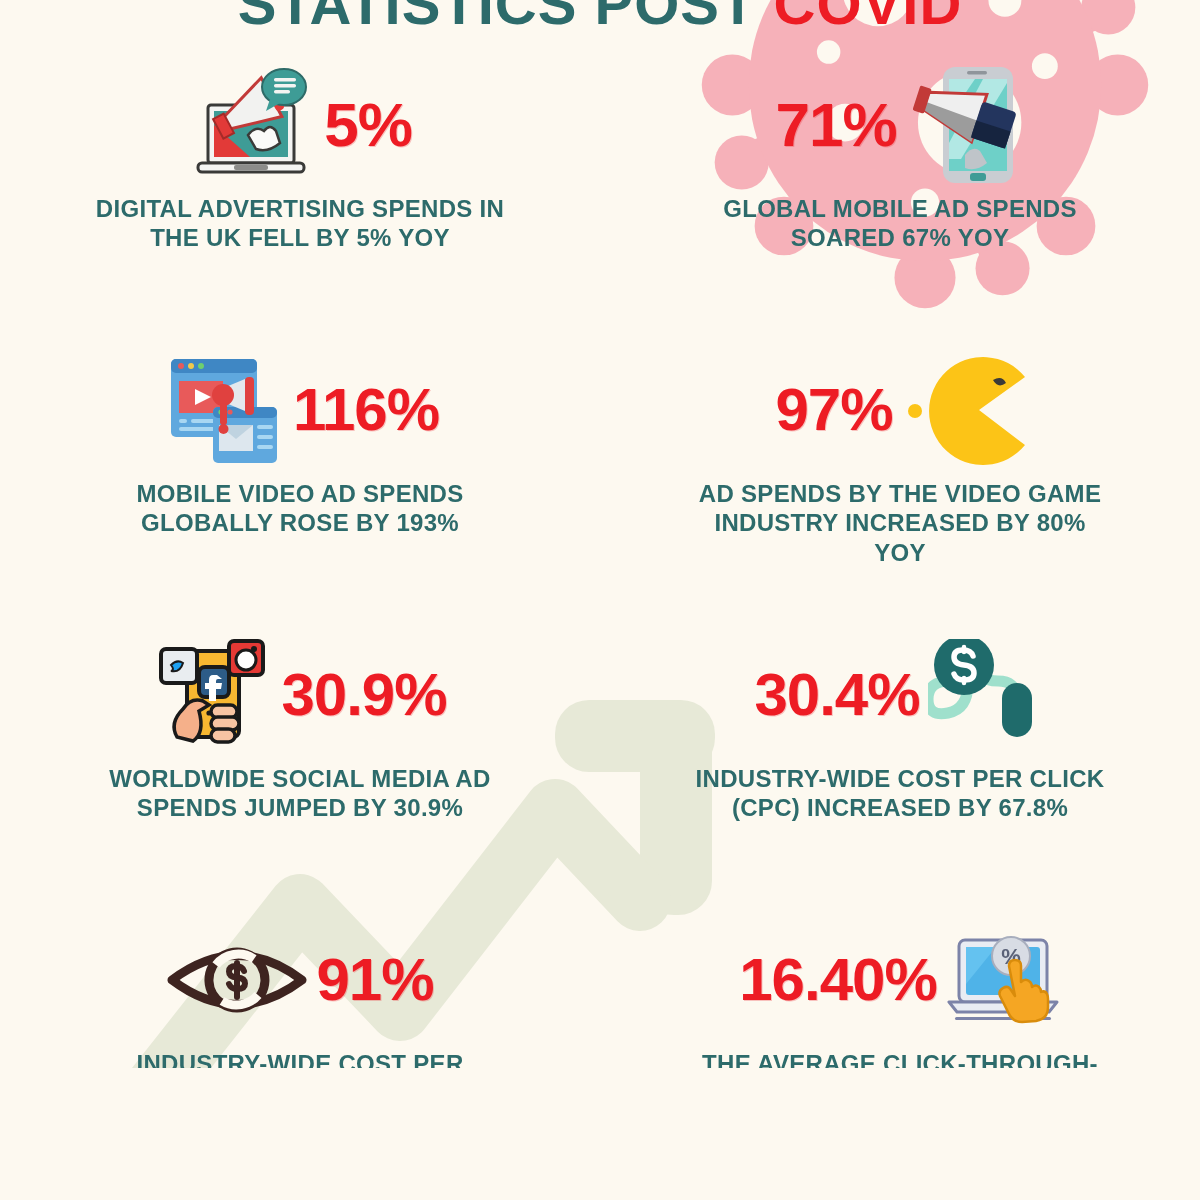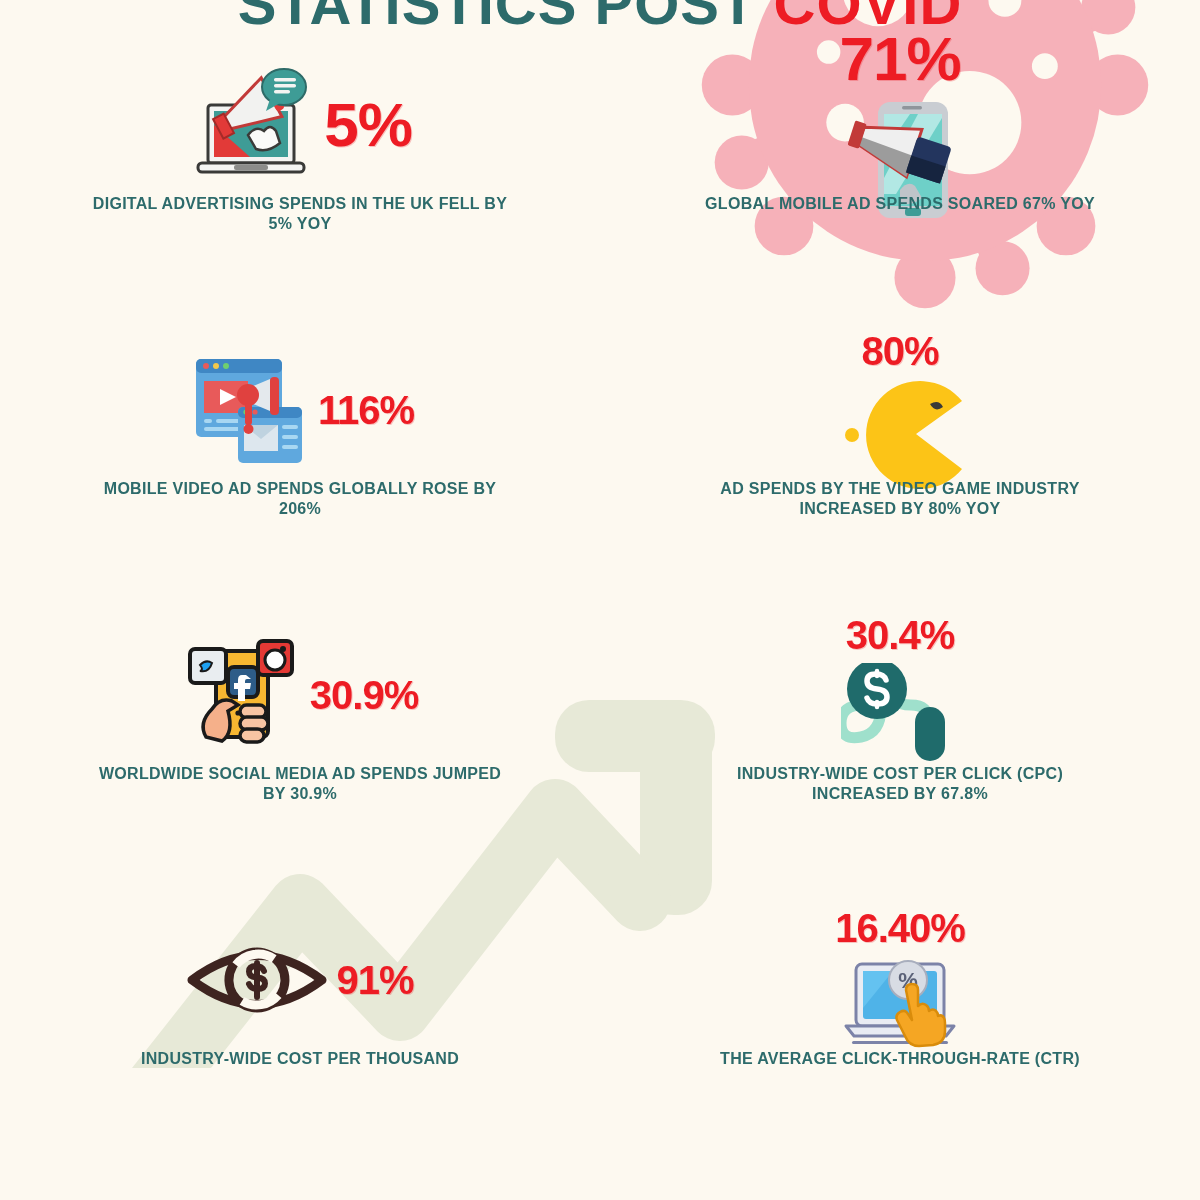--- a/index.html
+++ b/index.html
@@ -31,32 +31,32 @@
   .grid{
     position:absolute; top:60px; left:0; width:1200px; height:1140px;
     display:grid; grid-template-columns:1fr 1fr; grid-template-rows:repeat(4,285px);
     z-index:4;
   }
   .cell{ position:relative; display:flex; flex-direction:column; align-items:center; padding:0 30px; }
 
   .statrow{ display:flex; align-items:center; justify-content:center; gap:8px; height:130px; }
   .icon-wrap{ flex:0 0 auto; display:flex; align-items:center; justify-content:center; }
   .pct{
-    font-size:40px; font-weight:bold; color:#ED1C24;
+    font-size:60px; font-weight:bold; color:#ED1C24;
     letter-spacing:-1px; line-height:1; font-family:"Liberation Sans", sans-serif;
     text-shadow:1px 1px 0 rgba(237,28,36,.25);
   }
   .caption{
     margin-top:4px; text-align:center; color:#2D6B6B;
-    font-size:16px; font-weight:bold; line-height:1.22;
+    font-size:24px; font-weight:bold; line-height:1.22;
     letter-spacing:.3px; max-width:420px;
     font-family:"Liberation Sans", sans-serif;
   }
   .cell.r1 .pct{ font-size:62px; }
-  .cell .statrow.rev{ flex-direction:column; }
+  .cell .statrow.rev{ }
 </style>
 </head>
 <body>
 
 <div id="poster">
 
   <svg class="bg-layer" viewBox="0 0 1200 1200" width="1200" height="1200">
     <g fill="#E7E9D7">
 
       <rect x="555" y="700" width="160" height="72" rx="34"></rect>
@@ -207,26 +207,26 @@
               <path d="M0 14 L24 4 L24 36 L0 26 Z" fill="#E4E9ED"></path>
               <circle cx="2" cy="20" r="11" fill="#E0413F"></circle>
               <rect x="24" y="2" width="9" height="38" rx="4" fill="#E0413F"></rect>
               <rect x="-1" y="28" width="7" height="22" rx="3" fill="#E0413F"></rect>
               <circle cx="2.5" cy="54" r="5" fill="#E0413F"></circle>
             </g>
           </svg>
         </span>
         <span class="pct">116%</span>
       </div>
-      <div class="caption">MOBILE VIDEO AD SPENDS GLOBALLY ROSE BY 206%</div>
+      <div class="caption">MOBILE VIDEO AD SPENDS GLOBALLY ROSE BY 193%</div>
     </div>
 
     <div class="cell">
       <div class="statrow rev">
-        <span class="pct">80%</span>
+        <span class="pct">97%</span>
         <span class="icon-wrap">
           <svg width="124" height="110" viewBox="0 0 124 110">
             <circle cx="14" cy="56" r="7" fill="#FCC417"></circle>
             <circle cx="38" cy="52" r="7.5" fill="#FCC417"></circle>
             <path d="M78 55 m0 0 L124 22 A54 54 0 1 0 124 90 Z" fill="#FCC417"></path>
             <path d="M92 25 q9 -5 13 3 q-8 6 -13 -3 Z" fill="#3A3A38"></path>
           </svg>
         </span>
       </div>
       <div class="caption">AD SPENDS BY THE VIDEO GAME INDUSTRY INCREASED BY 80% YOY</div>

